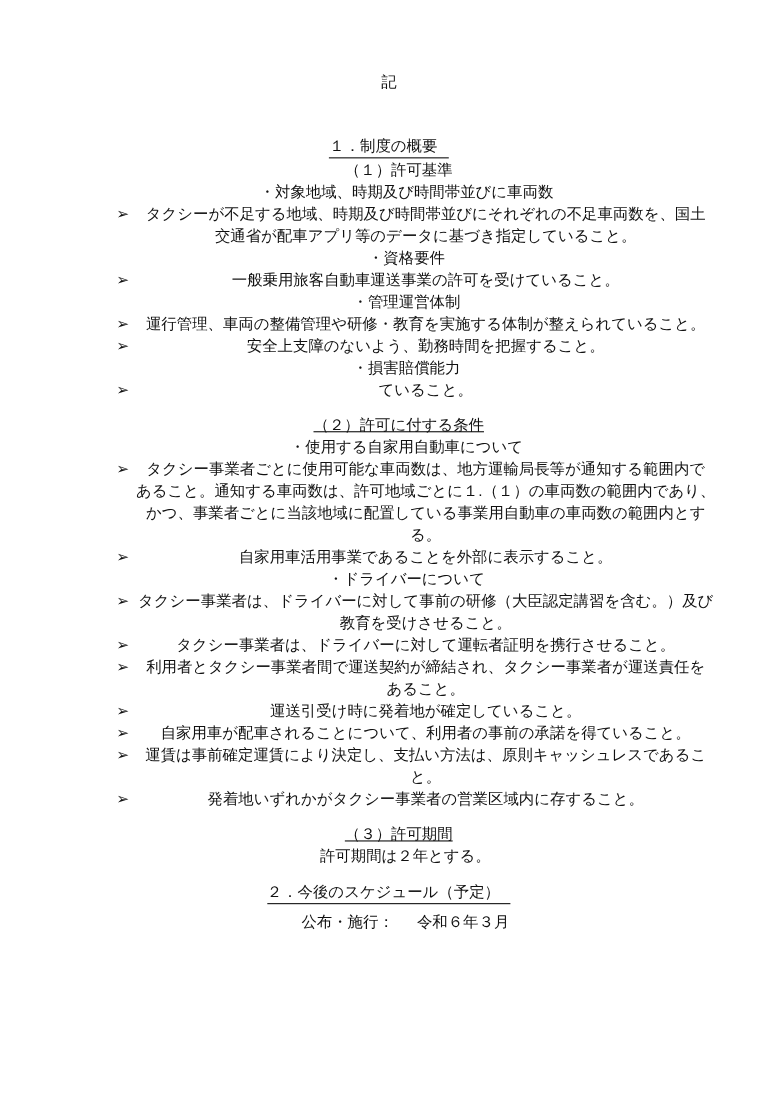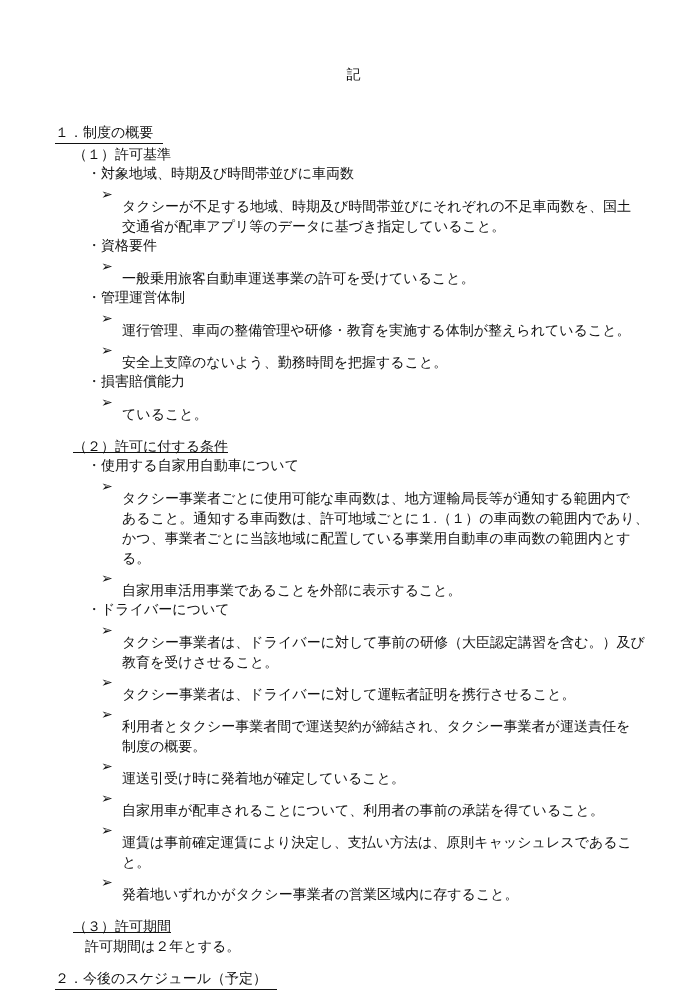--- a/index.html
+++ b/index.html
@@ -11,33 +11,33 @@
     overflow: hidden;
   }
   .page {
     box-sizing: border-box;
     width: 700px; height: 995px;
     padding: 64px 48px 0 55px;
     font-size: 14px;
     line-height: 20px;
   }
   .memo-mark { text-align: center; }
-  .section { margin: 0; }
+  .section { margin: 0; text-align: center; }
   .section-heading { margin-top: 38px; }
   .section-heading .hu {
     display: inline-block;
     border-bottom: 1.5px solid #111111;
     padding: 0 10px 1px 0;
   }
   .sub-heading { margin-left: 18px; }
   .gap-sm { margin-top: 12px; text-decoration: underline; }
-  .item-label { margin-left: 32px; font-family: Liberation Serif, serif; }
+  .item-label { margin-left: 32px; }
   .point { display: flex; margin-left: 46px; }
   .pm { width: 21px; flex: none; }
-  .pt { flex: 1; margin-top: 12px; }
+  .pt { flex: 1; }
   .pl { display: block; }
   .plain { margin-left: 30px; }
   .section2-heading { margin-top: 12px; }
   .schedule-line { margin-top: 6px; margin-left: 30px; }
   .schedule-label { margin-right: 21px; }
 </style>
 </head>
 <body>
 
 <div class="page">
@@ -119,21 +119,21 @@
       <span class="pm">➢</span>
       <span class="pt">
         <span class="pl">タクシー事業者は、ドライバーに対して運転者証明を携行させること。</span>
       </span>
     </div>
 
     <div class="point">
       <span class="pm">➢</span>
       <span class="pt">
         <span class="pl">利用者とタクシー事業者間で運送契約が締結され、タクシー事業者が運送責任を</span>
-        <span class="pl">制度の概要。</span>
+        <span class="pl">あること。</span>
       </span>
     </div>
     <div class="point">
       <span class="pm">➢</span>
       <span class="pt">
         <span class="pl">運送引受け時に発着地が確定していること。</span>
       </span>
     </div>
     <div class="point">
       <span class="pm">➢</span>

